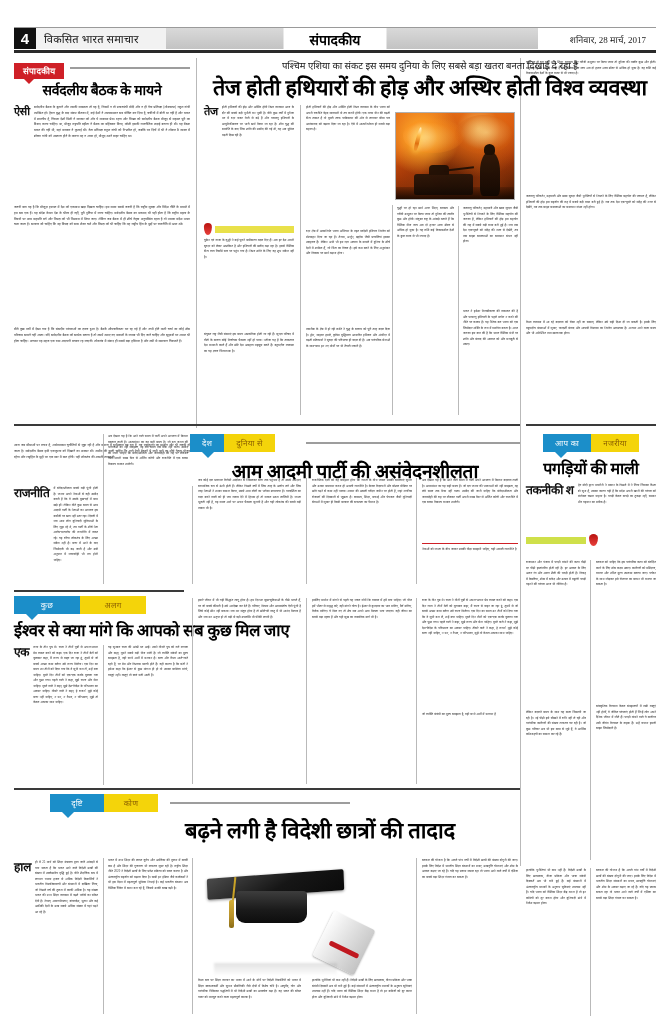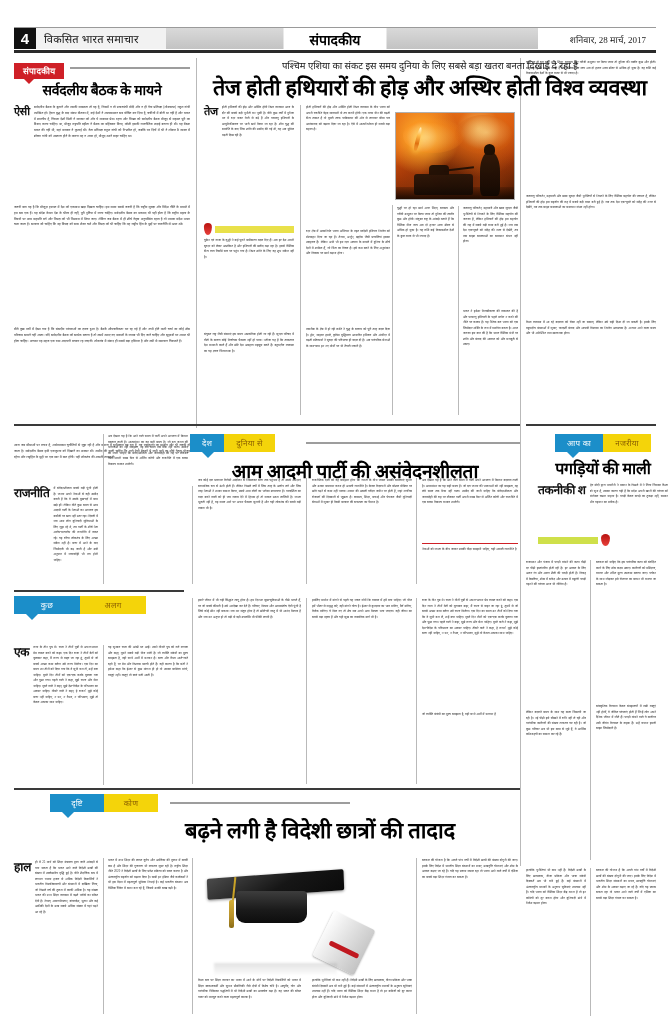--- a/index.html
+++ b/index.html
@@ -315,21 +315,21 @@
   <div class="col" style="left:312px; top:478px; width:100px;">
     <div class="body-text" style="height:105px;">राजनीतिक दलों को यह समझना होगा कि जनता के बीच जाकर उसकी समस्याएं सुनना और उनका समाधान करना ही असली राजनीति है। केवल विज्ञापनों और सोशल मीडिया पर छवि गढ़ने से काम नहीं चलता। शासन की असली परीक्षा जमीन पर होती है, जहां नागरिक रोजमर्रा की दिक्कतों से जूझता है। स्वास्थ्य, शिक्षा, सफाई और पेयजल जैसी बुनियादी सेवाओं में सुधार ही किसी सरकार की सफलता का पैमाना है।</div>
   </div>
   <div class="vrule" style="left:416px; top:478px; height:106px;"></div>
   <div class="col" style="left:422px; top:478px; width:96px;">
     <div class="body-text" style="height:62px;">अब देखना यह है कि आने वाले समय में पार्टी अपने आचरण में कितना बदलाव लाती है। आत्ममंथन का यह सही समय है। जो दल जनता की भावनाओं को नहीं समझता, वह लंबे समय तक टिक नहीं पाता। उम्मीद की जानी चाहिए कि संवेदनशीलता और जवाबदेही की राह पर लौटकर पार्टी अपनी साख फिर से अर्जित करेगी और राजनीति में एक स्वस्थ विकल्प बनकर उभरेगी।</div>
     <div class="redline" style="margin:3px 0 3px;"></div>
     <div class="body-text" style="height:38px;">नेताओं को जनता के बीच जाकर उसकी पीड़ा समझनी चाहिए, यही असली राजनीति है</div>
   </div>
 
-  <div class="col" style="left:526px; top:434px; width:130px;margin-left:12px;">
+  <div class="col" style="left:526px; top:434px; width:130px;">
     <div class="tabpair" style="justify-content:center;">
       <span class="tab tab-blue">आप का</span>
       <span class="tab tab-yellow">नजरीया</span>
     </div>
     <div class="hl-main" style="font-size:16px; margin-top:8px;">पगड़ियों की माली</div>
     <div style="margin-top:5px;">
       <span class="dropcap dropcap-sm">तकनीकी श</span>
       <div class="body-text" style="height:46px;">हिर मोदी द्वारा भवनोंनी ने मकान के पिछले में ने लिया जिसका रिश्ता को सुना है, उसका कारण यही है कि प्रदेश अपनी खानों की परंपरा को संजोकर रखना चाहता है। पगड़ी केवल कपड़े का टुकड़ा नहीं, सम्मान और पहचान का प्रतीक है।</div>
     </div>
     <div style="display:flex; align-items:center; gap:3px; margin:5px 0 4px;">
@@ -347,20 +347,21 @@
     <div class="body-text" style="height:140px;">सरकार को चाहिए कि इस पारंपरिक कला को संरक्षित करने के लिए ठोस कदम उठाए। कारीगरों को प्रशिक्षण, बाजार और उचित मूल्य उपलब्ध कराया जाए। पर्यटन के साथ जोड़कर इसे रोजगार का साधन भी बनाया जा सकता है।</div>
     <div class="body-text" style="margin-top:4px; height:154px;">सांस्कृतिक विरासत केवल संग्रहालयों में रखी वस्तुएं नहीं होतीं, वे जीवित परंपराएं होती हैं जिन्हें लोग अपने दैनिक जीवन में जीते हैं। पगड़ी बांधने वाले ये कारीगर उसी जीवंत विरासत के वाहक हैं। उन्हें बचाना हमारी साझा जिम्मेदारी है।</div>
   </div>
 
   <div class="hrule-thick" style="left:14px; top:590px; width:170px;"></div>
   <div class="col" style="left:14px; top:596px; width:300px;">
     <div class="tabpair">
       <span class="tab tab-blue" style="min-width:66px; text-align:center;">कुछ</span>
       <span class="tab tab-yellow" style="min-width:66px; text-align:center;">अलग</span>
     </div>
+    <div class="hl-main" style="font-size:16.5px; margin-top:8px; text-align:left;">ईश्वर से क्या मांगे कि आपको सब कुछ मिल जाए</div>
   </div>
 
   <div class="col" style="left:14px; top:645px; width:84px;">
     <span class="dropcap dropcap-sm">एक</span>
     <div class="body-text" style="height:138px;">राजा के तीन पुत्र थे। राजा ने तीनों पुत्रों से अपना-अपना प्रेम व्यक्त करने को कहा। एक दिन राजा ने तीनों बेटों को बुलाकर कहा, मैं राज्य से बाहर जा रहा हूं, तुममें से जो सबसे अच्छा काम करेगा उसे राज्य मिलेगा। एक दिन का समय उन तीनों को दिया गया कि वे सूची बना लें, उन्हें क्या चाहिए। दूसरे दिन तीनों को एक-एक करके बुलाया गया और पूछा गया। पहले वाले ने कहा, मुझे राज्य और सेना चाहिए। दूसरे वाले ने कहा, मुझे देश-विदेश के परिभ्रमण का अवसर चाहिए। तीसरे वाले ने कहा, हे राजन! मुझे कोई सत्ता नहीं चाहिए, न धन, न वैभव, न परिभ्रमण, मुझे तो केवल आपका साथ चाहिए।</div>
   </div>
   <div class="vrule" style="left:103px; top:645px; height:140px;"></div>
   <div class="col" style="left:108px; top:645px; width:80px;">
     <div class="body-text" style="height:138px;">यह सुनकर राजा की आंखें भर आईं। उसने तीसरे पुत्र को गले लगाया और कहा, तुमने सबसे बड़ी चीज मांगी है। जो व्यक्ति संबंधों का मूल्य समझता है, वही सच्चे अर्थों में धनवान है। सत्ता और वैभव आते-जाते रहते हैं, पर प्रेम और विश्वास स्थायी होते हैं। यही कारण है कि संतों ने हमेशा कहा कि ईश्वर से कुछ मांगना ही हो तो उसका सान्निध्य मांगो, वस्तुएं नहीं। वस्तुएं तो स्वयं चली आती हैं।</div>
   </div>

